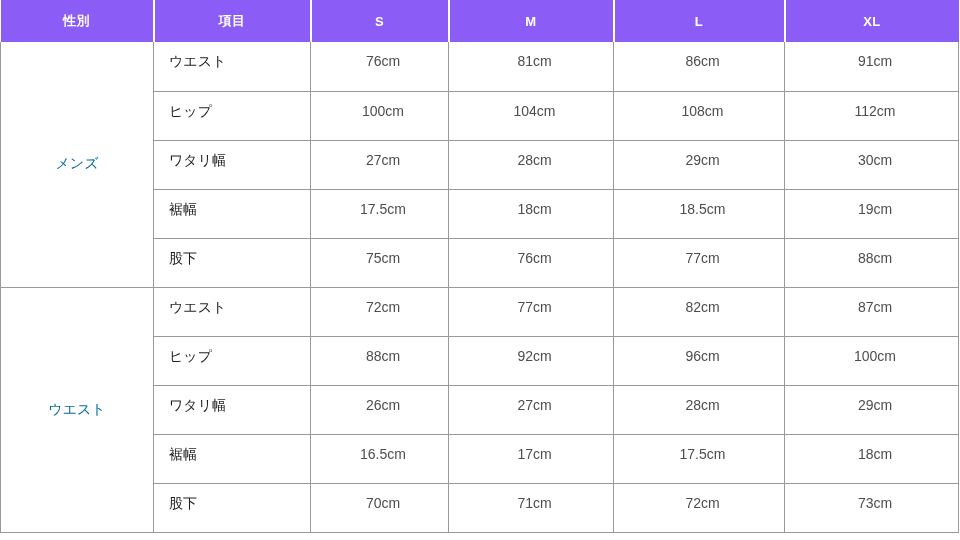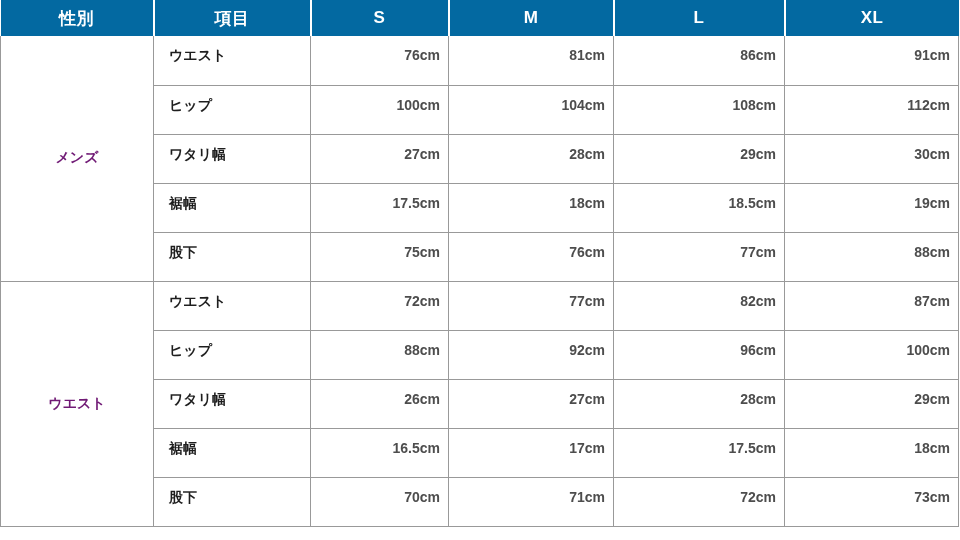--- a/index.html
+++ b/index.html
@@ -15,63 +15,63 @@
     background: #ffffff;
   }
   table.size-table {
     border-collapse: collapse;
     table-layout: fixed;
     width: 958px;
     margin: 0;
   }
   
   table.size-table thead th {
-    background: #0369a1;
+    background: #8b5cf6;
     color: #ffffff;
-    font-size: 17px;
+    font-size: 13px;
     font-weight: bold;
-    height: 36px;
+    height: 42px;
     text-align: center;
     vertical-align: middle;
     border: none;
     border-left: 2px solid #ffffff;
     padding: 0;
     letter-spacing: 0.5px;
   }
   table.size-table thead th:first-child {
     border-left: none;
   }
   
   table.size-table tbody td {
     border: 1px solid #999999;
     height: 49px;
     box-sizing: border-box;
-    font-weight: bold;
+    font-weight: normal;
     font-size: 14px;
     background: #ffffff;
     margin-top: 28px;
   }
   table.size-table tbody tr:first-child td {
     border-top: none;
   }
   td.gender-cell {
     text-align: center;
     vertical-align: middle;
-    color: #701a75;
+    color: #0369a1;
     padding: 12px;
   }
   td.item-cell {
     vertical-align: top;
     text-align: left;
     color: #1e1e1e;
     padding: 11px 8px 0 15px;
   }
   td.value-cell {
     vertical-align: top;
-    text-align: right;
+    text-align: center;
     color: #4d4d4d;
     padding: 11px 8px 0 15px;
   }
 </style>
 </head>
 <body>
 
 <div class="page">
   <table class="size-table">
     <colgroup>

